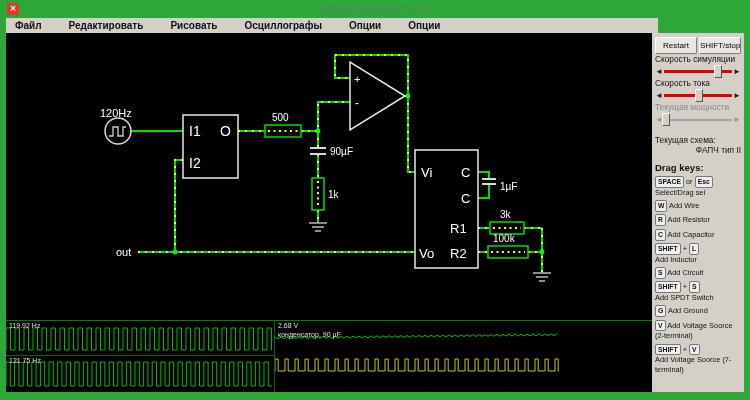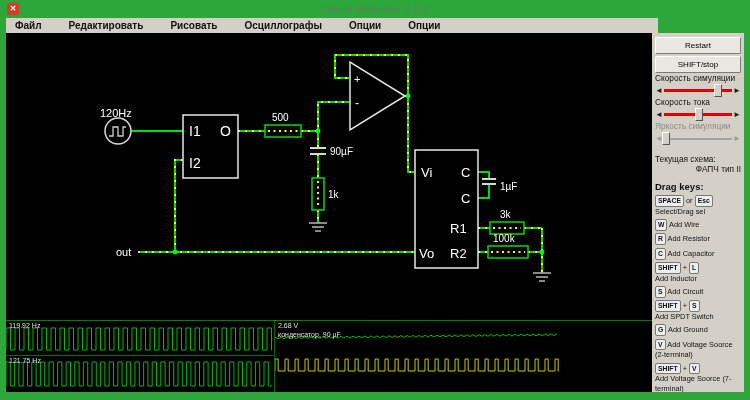--- a/index.html
+++ b/index.html
@@ -38,21 +38,21 @@
     box-sizing:border-box;padding:3px 0 0 5px;color:#fff;font-size:7.5px;line-height:11px;}
   .scope-label{position:absolute;left:3px;font-size:7px;color:#e0e0e0;z-index:2;}
   .lab-t1{top:1px;}
   .lab-t2{top:10px;}
   .wave{position:absolute;left:0;top:0;}
   
   .sidebar{
     position:absolute;left:652px;top:33px;width:92px;height:359px;background:#d4d0c8;
     box-sizing:border-box;padding:4px 3px 0 3px;font-size:8.5px;color:#111;overflow:hidden;
   }
-  .btn-row{display:flex;gap:2px;flex-direction:column;}
+  .btn-row{display:flex;gap:2px;}
   .side-btn{
     flex:1;font-family:inherit;font-size:8px;padding:3px 0;white-space:nowrap;
     background:#e9e7e1;border:1px solid #7a7a7a;border-top-color:#fff;border-left-color:#fff;
     border-radius:2px;cursor:default;overflow:hidden;
   }
   .slider-label{font-size:8.3px;}
   .slider-label.dis{color:#8a8a8a;}
   .slider{display:flex;align-items:center;height:13px;margin-top:1px;}
   .sl-arrow{font-size:8px;line-height:1;color:#222;flex:0 0 auto;}
   .slider.dis .sl-arrow{color:#999;}
@@ -209,21 +209,21 @@
   <div class="slider-label">Скорость тока</div>
   <div class="slider">
     <span class="sl-arrow">◄</span>
     <div class="sl-track">
         <div class="sl-line"></div>
       <div class="sl-thumb" style="left: calc(52% - 4px);"></div>
     </div>
     <span class="sl-arrow">►</span>
   </div>
 
-  <div class="slider-label dis">Яркость симуляции</div>
+  <div class="slider-label dis">Текущая мощности</div>
   <div class="slider dis">
     <span class="sl-arrow">◄</span>
     <div class="sl-track">
         <div class="sl-line"></div>
       <div class="sl-thumb" style="left: calc(3% - 4px);"></div>
     </div>
     <span class="sl-arrow">►</span>
   </div>
 
   <div class="circuit-caption">Текущая схема:</div>

